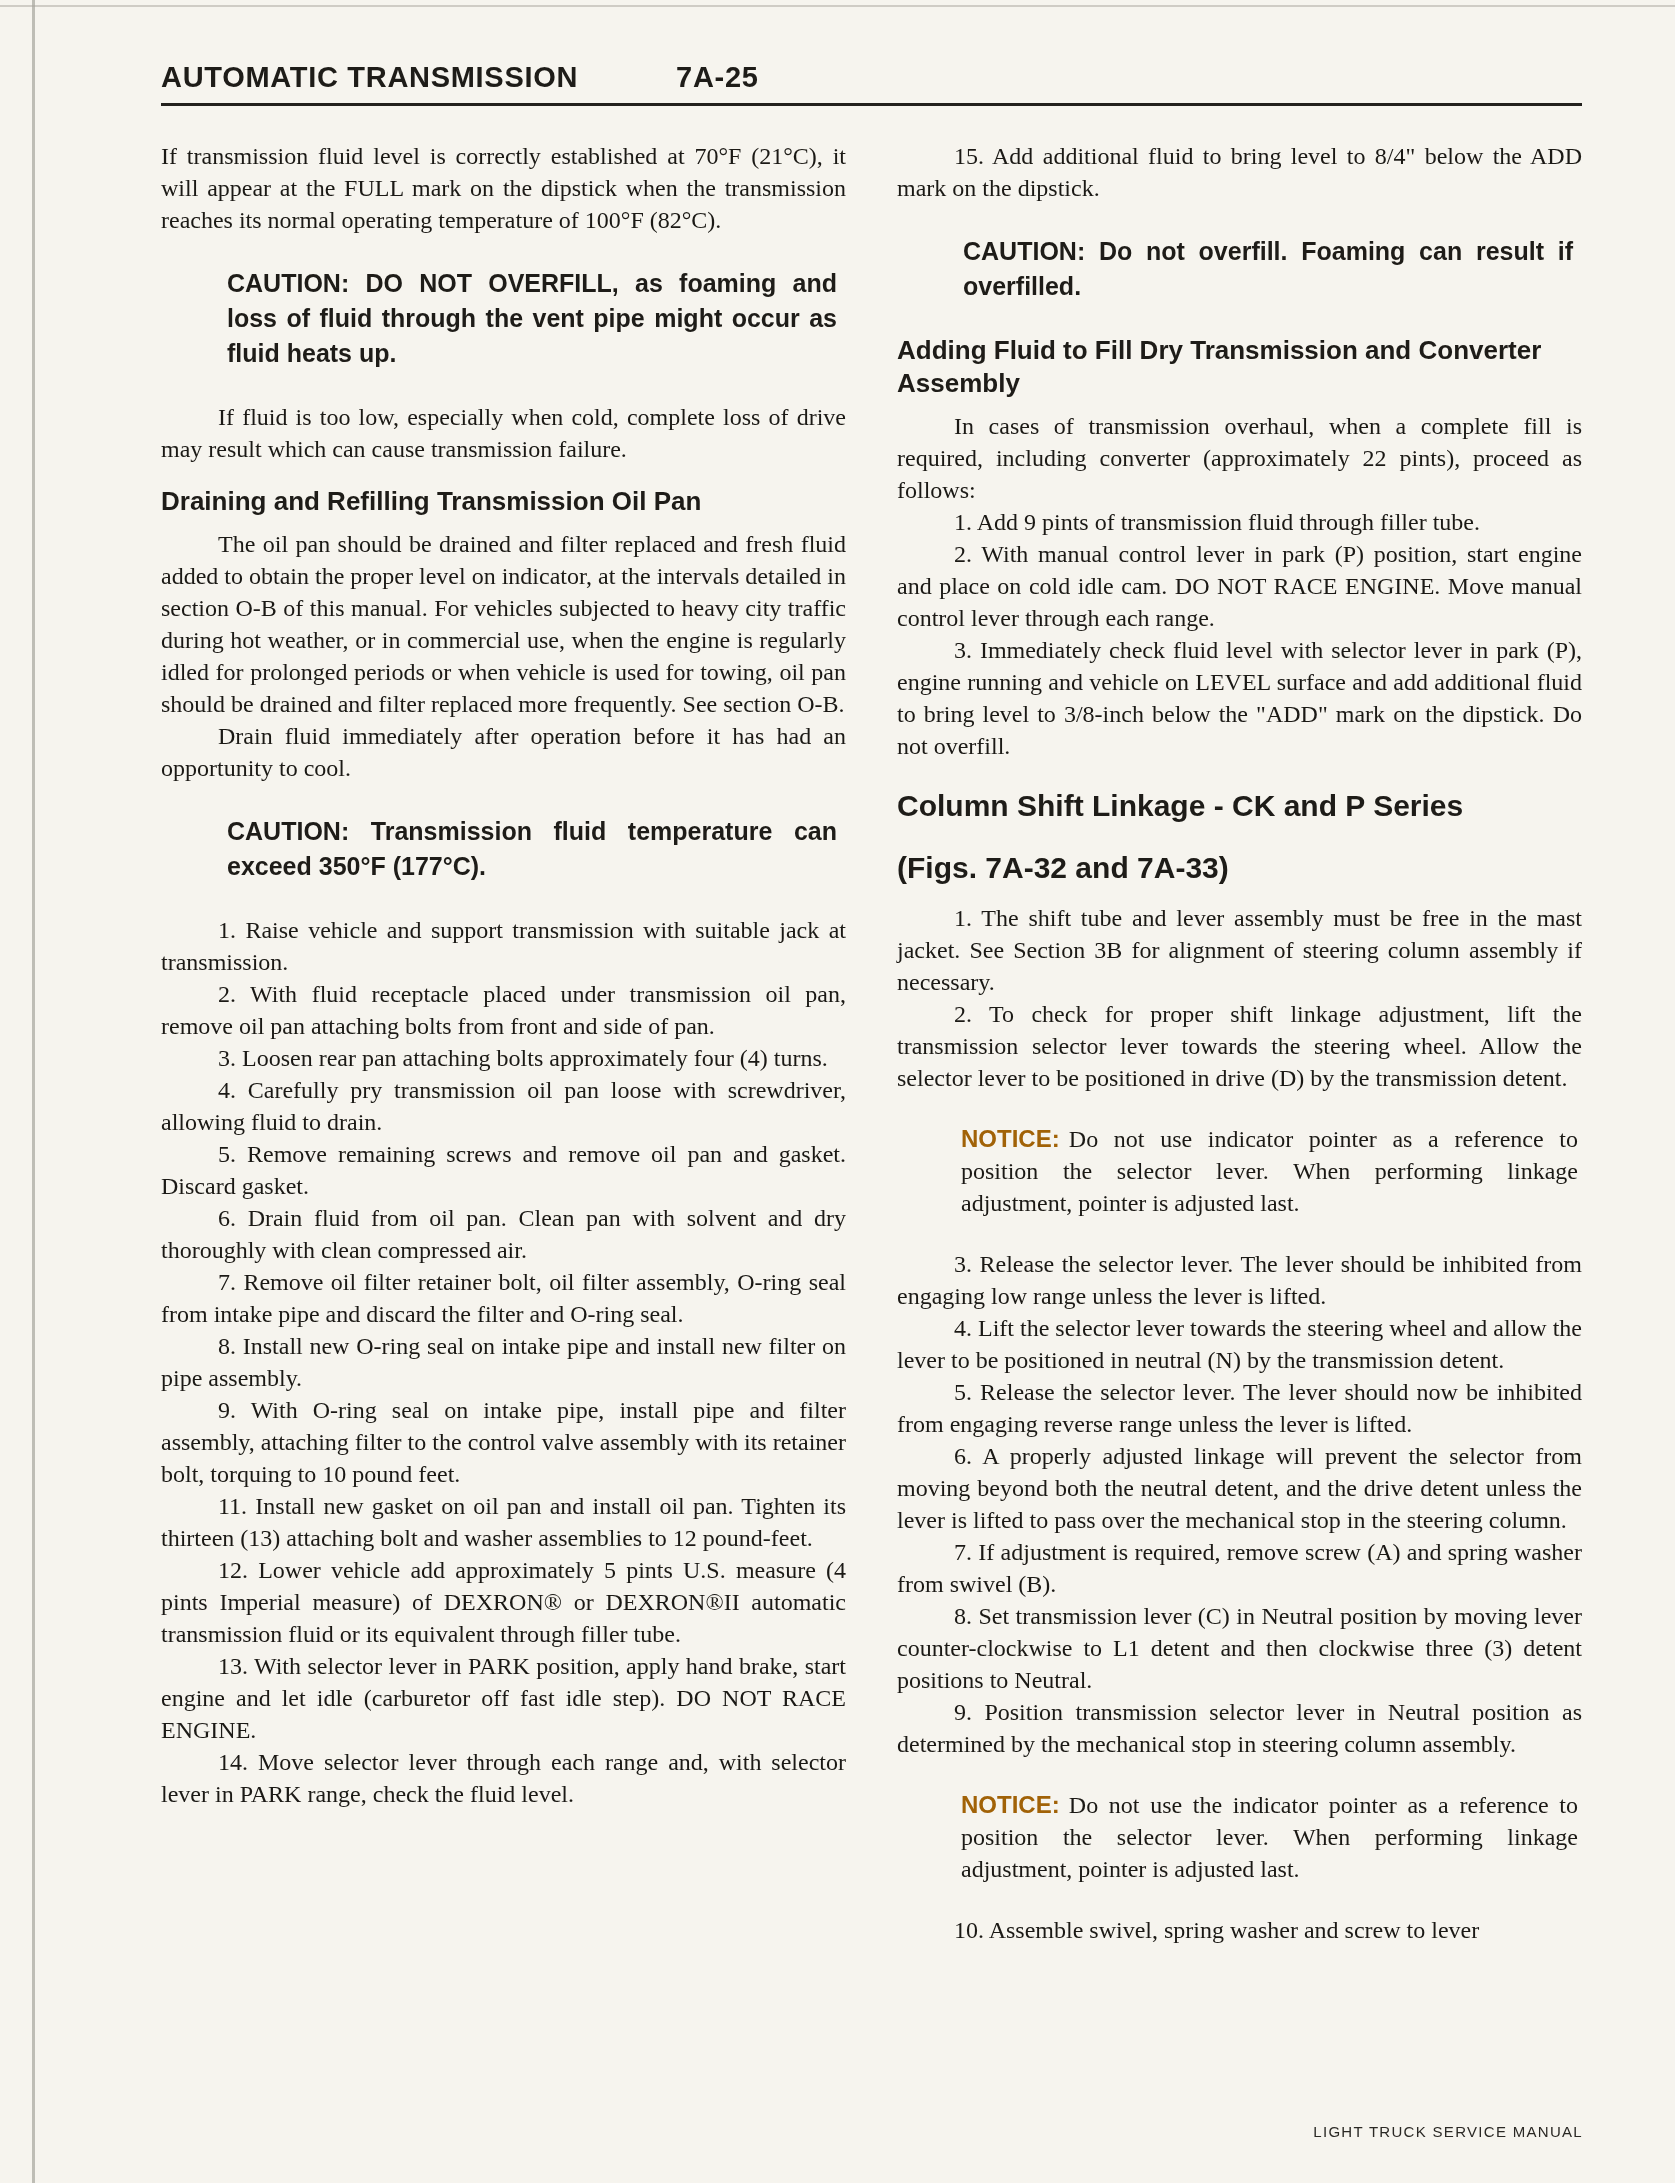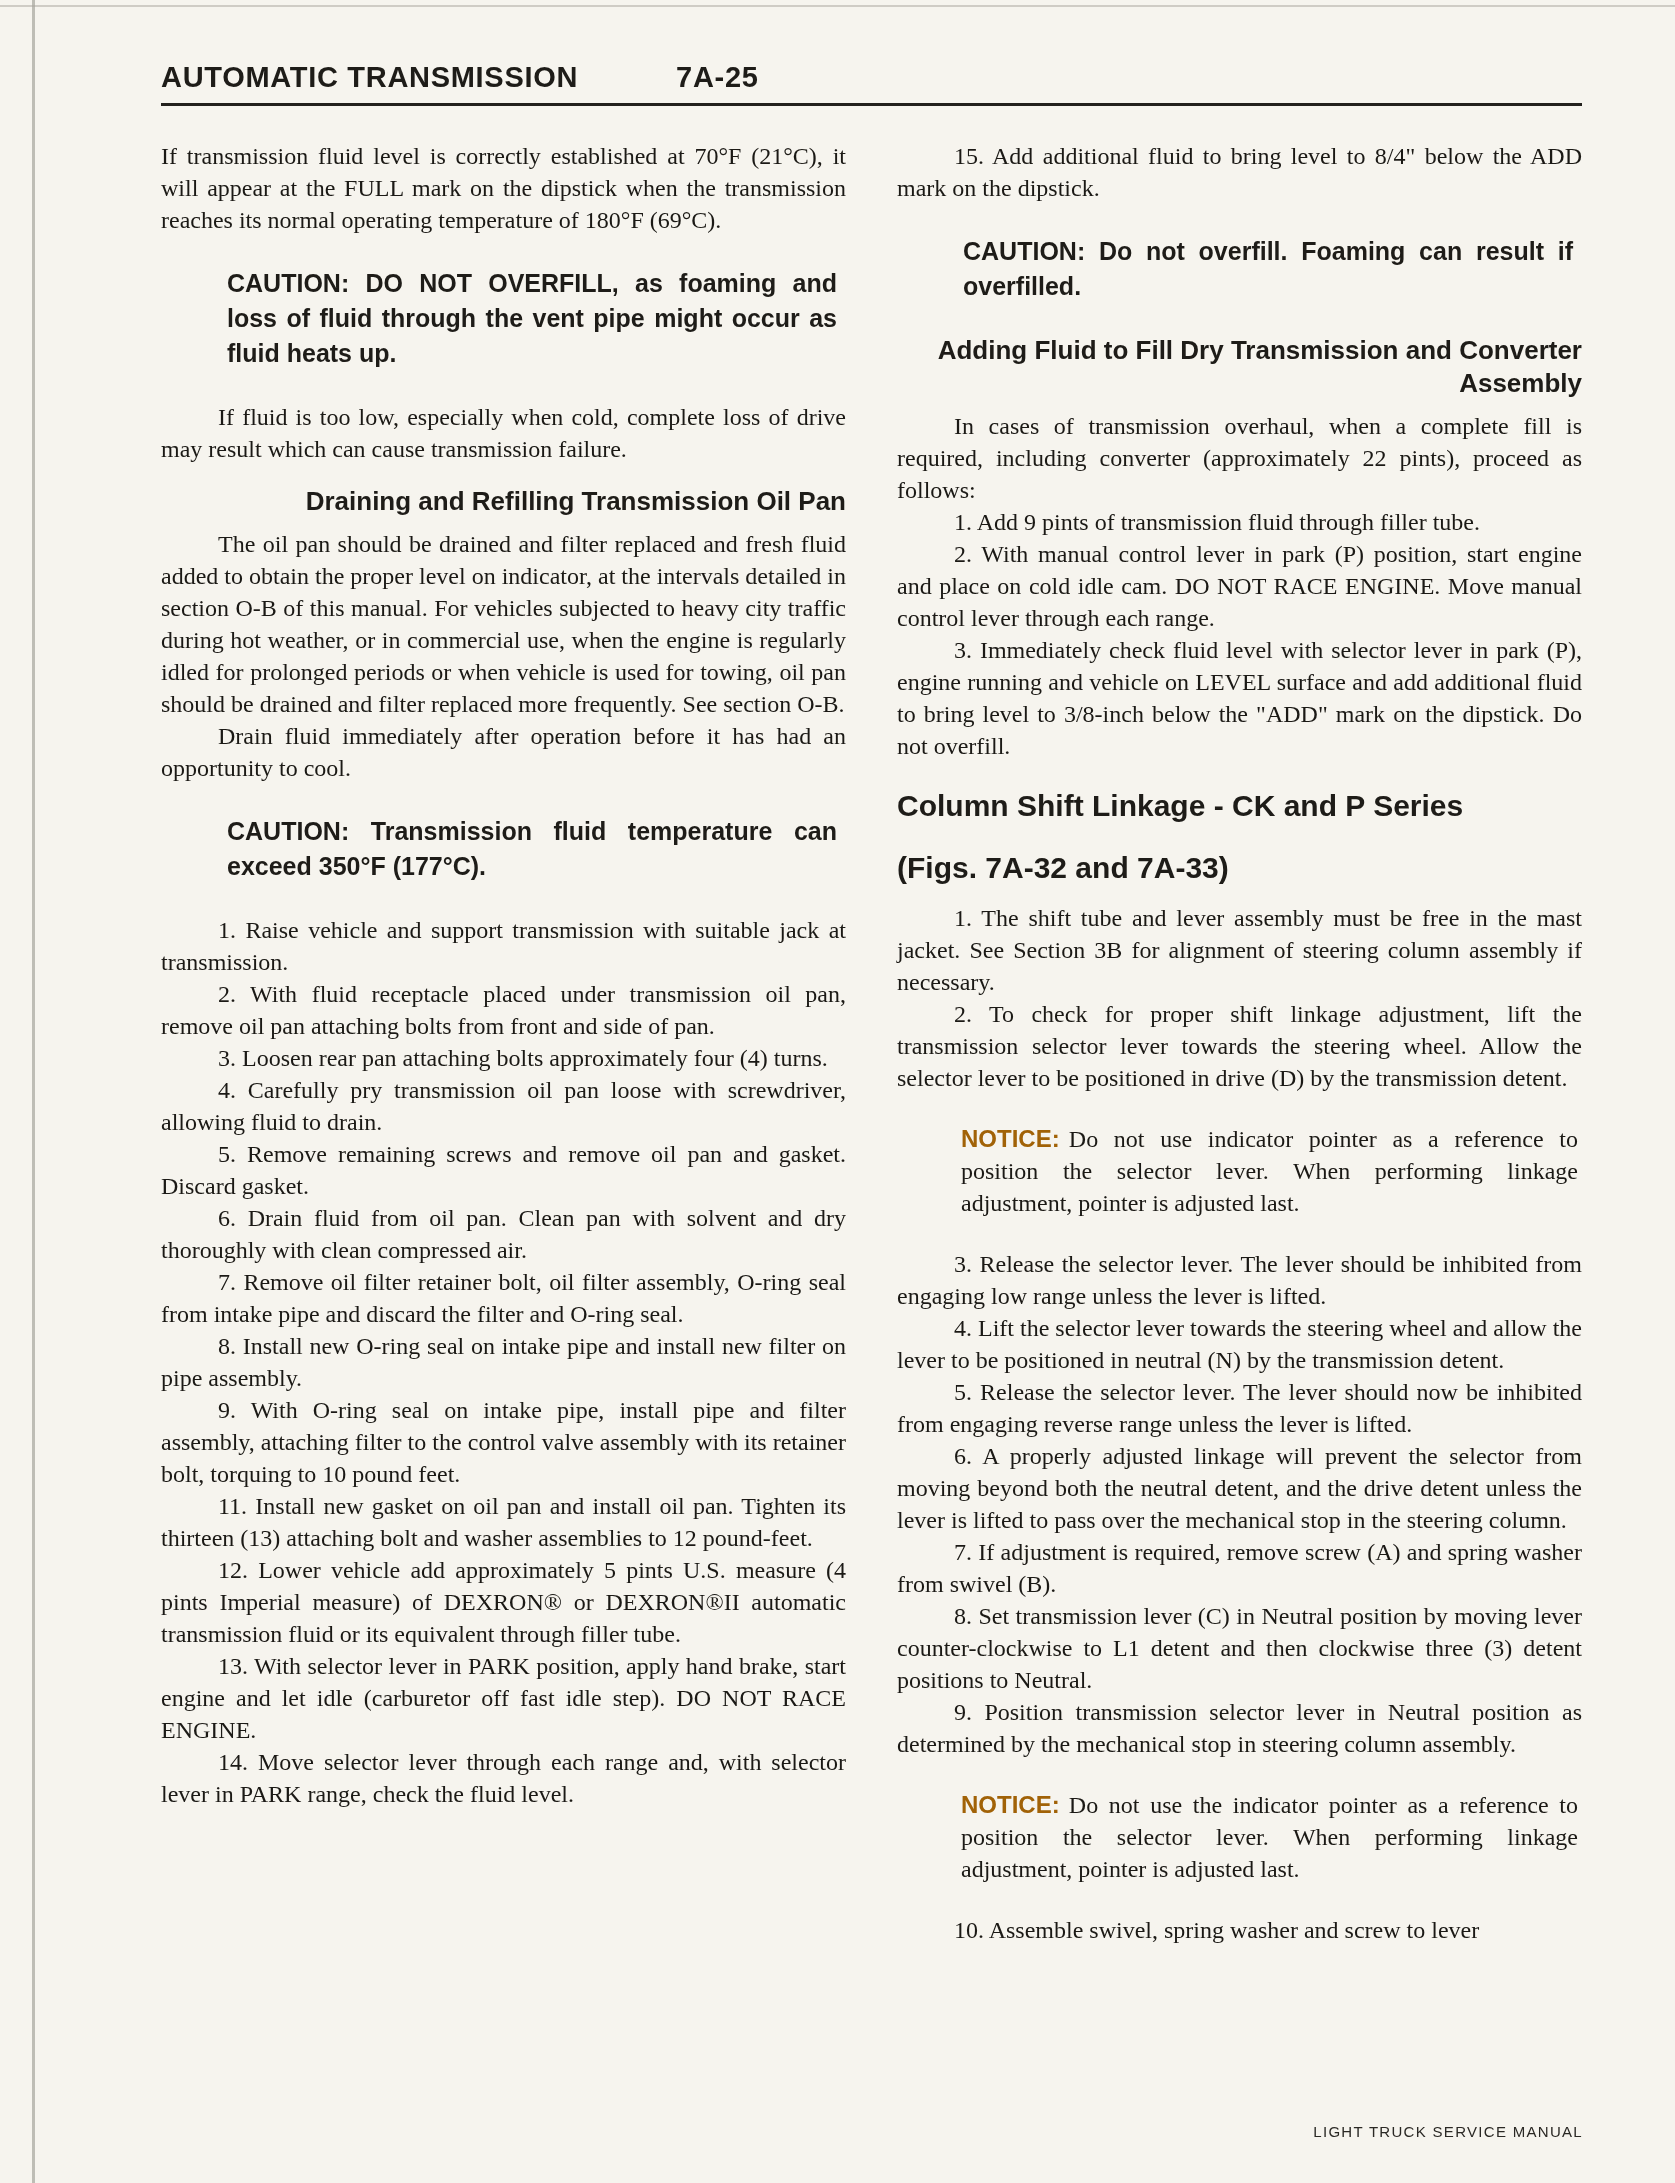--- a/index.html
+++ b/index.html
@@ -35,21 +35,21 @@
   .caution {
     font-family:"Liberation Sans", sans-serif; font-weight:bold;
     font-size:25px; line-height:35px;
     margin:30px 9px 30px 66px;
     text-align:justify; color:#1e1c18;
   }
 
   .heading {
     font-family:"Liberation Sans", sans-serif; font-weight:bold;
     font-size:26px; line-height:33px;
-    margin:20px 0 9.2px 0; color:#1e1c18;text-align:right;
+    margin:20px 0 9.2px 0; color:#1e1c18;
   }
 
   .heading-lg {
     font-family:"Liberation Sans", sans-serif; font-weight:bold;
     font-size:30px; line-height:36px;
     margin:26px 0 16px 0; color:#1e1c18;
   }
 
   .notice {
     font-size:24px; line-height:32px;
@@ -77,21 +77,21 @@
 
   <header class="page-header">
     <span>AUTOMATIC TRANSMISSION</span>
     <span>7A-25</span>
   </header>
   <div class="header-rule"></div>
 
   <div class="columns">
 
     <section class="col">
-      <p class="para noindent">If transmission fluid level is correctly established at 70°F (21°C), it will appear at the FULL mark on the dipstick when the transmission reaches its normal operating temperature of 180°F (69°C).</p>
+      <p class="para noindent">If transmission fluid level is correctly established at 70°F (21°C), it will appear at the FULL mark on the dipstick when the transmission reaches its normal operating temperature of 100°F (82°C).</p>
       <p class="caution">CAUTION: DO NOT OVERFILL, as foaming and loss of fluid through the vent pipe might occur as fluid heats up.</p>
       <p class="para">If fluid is too low, especially when cold, complete loss of drive may result which can cause transmission failure.</p>
       <h3 class="heading">Draining and Refilling Transmission Oil Pan</h3>
       <p class="para">The oil pan should be drained and filter replaced and fresh fluid added to obtain the proper level on indicator, at the intervals detailed in section O-B of this manual. For vehicles subjected to heavy city traffic during hot weather, or in commercial use, when the engine is regularly idled for prolonged periods or when vehicle is used for towing, oil pan should be drained and filter replaced more frequently. See section O-B.</p>
       <p class="para">Drain fluid immediately after operation before it has had an opportunity to cool.</p>
       <p class="caution">CAUTION: Transmission fluid temperature can exceed 350°F (177°C).</p>
       <p class="para step">1. Raise vehicle and support transmission with suitable jack at transmission.</p>
       <p class="para step">2. With fluid receptacle placed under transmission oil pan, remove oil pan attaching bolts from front and side of pan.</p>
       <p class="para step">3. Loosen rear pan attaching bolts approximately four (4) turns.</p>
       <p class="para step">4. Carefully pry transmission oil pan loose with screwdriver, allowing fluid to drain.</p>

